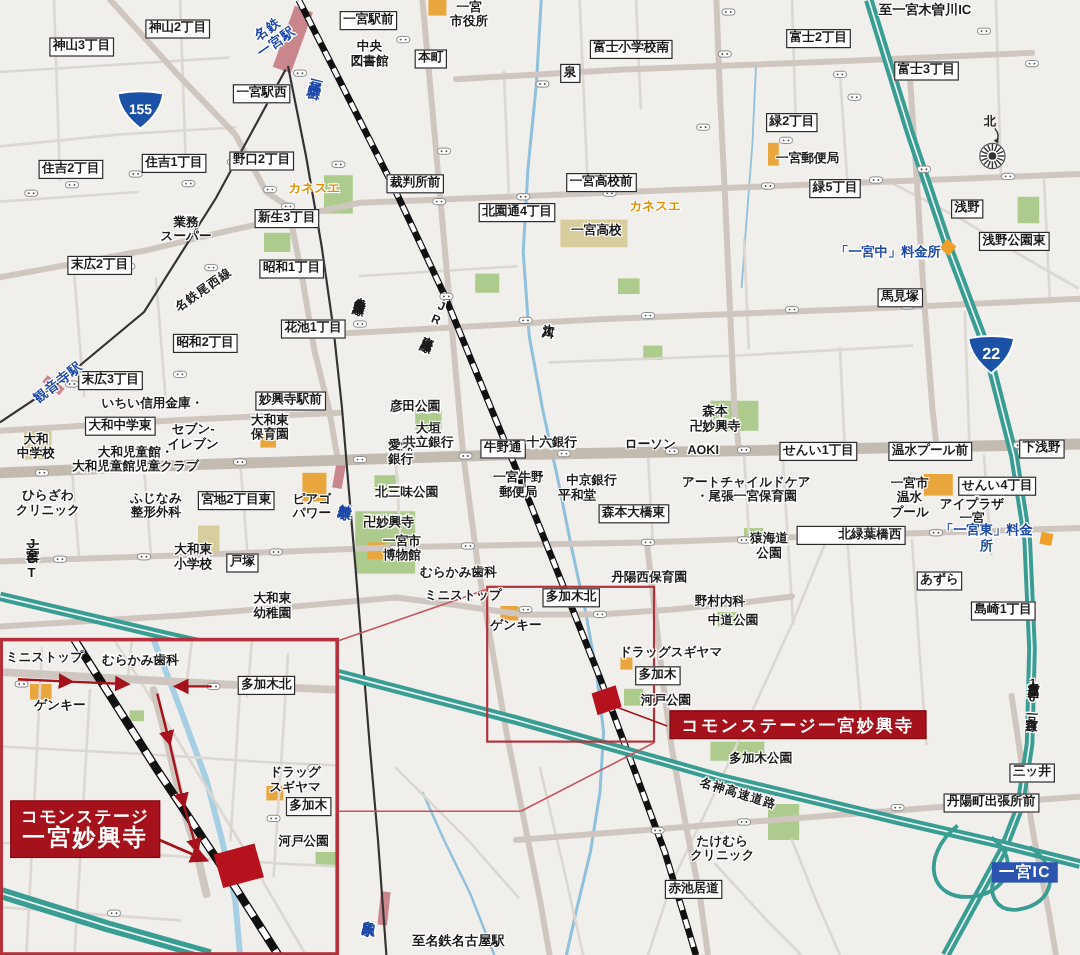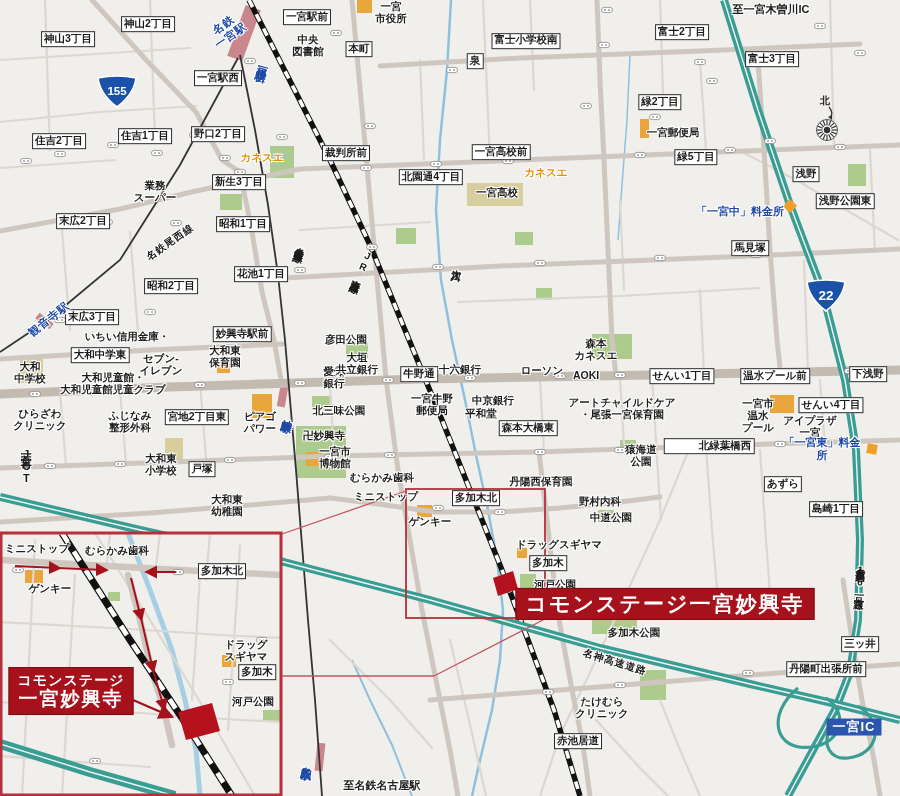--- a/index.html
+++ b/index.html
@@ -12,21 +12,21 @@
   .k-box{background:#fff;border:1px solid #2a2a2a;padding:0 2px;font-size:10.5px;white-space:pre;
          line-height:1.3;text-shadow:none;}
   .k-poi{font-size:10.5px;}
   .k-orange{font-size:10.5px;color:#e28f00;}
   .k-blue{font-size:11px;color:#1e49a8;}
   .k-station{font-size:11px;color:#1e49a8;letter-spacing:1px;}
   .k-rail{font-size:10px;letter-spacing:1px;}
   .k-dir{font-size:11px;}
   .k-ic{background:#2c55b0;color:#fff;font-size:13px;padding:1px 6px;white-space:nowrap;
         text-shadow:none;letter-spacing:1px;}
-  .k-banner{background:#a6121c;color:#fff;font-size:21px;padding:3px 9px;letter-spacing:2px;
+  .k-banner{background:#a6121c;color:#fff;font-size:14px;padding:3px 9px;letter-spacing:2px;
             white-space:nowrap;text-shadow:none;border:1px solid #7e0d14;}
   .k-banner2{background:#a6121c;color:#fff;padding:4px 8px;text-shadow:none;border:1px solid #7e0d14;}
   .k-banner2 .l1{font-size:14px;letter-spacing:1px;}
   .k-banner2 .l2{font-size:19px;letter-spacing:2px;}
   .v{writing-mode:vertical-rl;text-orientation:upright;white-space:pre;}
 </style>
 </head>
 <body>
 
 <div id="map">
@@ -651,21 +651,21 @@
       <div class="lbl k-poi" style="left: 346px; top: 339px; transform: translate(-50%, -50%) rotate(0deg);">彦田公園</div>
       <div class="lbl k-box" style="left: 419px; top: 374px; transform: translate(-50%, -50%) rotate(0deg);">牛野通</div>
       <div class="lbl k-poi" style="left: 460px; top: 369px; transform: translate(-50%, -50%) rotate(0deg);">十六銀行</div>
       <div class="lbl k-poi" style="left: 432px; top: 404px; transform: translate(-50%, -50%) rotate(0deg);">一宮牛野
 郵便局</div>
       <div class="lbl k-poi" style="left: 493px; top: 400px; transform: translate(-50%, -50%) rotate(0deg);">中京銀行</div>
       <div class="lbl k-poi" style="left: 481px; top: 413px; transform: translate(-50%, -50%) rotate(0deg);">平和堂</div>
       <div class="lbl k-poi" style="left: 542px; top: 370px; transform: translate(-50%, -50%) rotate(0deg);">ローソン</div>
       <div class="lbl k-poi" style="left: 586px; top: 375px; transform: translate(-50%, -50%) rotate(0deg);">AOKI</div>
       <div class="lbl k-poi" style="left: 596px; top: 349px; transform: translate(-50%, -50%) rotate(0deg);">森本
-カネスエ</div>
+卍妙興寺</div>
       <div class="lbl k-poi" style="left: 622px; top: 408px; transform: translate(-50%, -50%) rotate(0deg);">アートチャイルドケア
 ・尾張一宮保育園</div>
       <div class="lbl k-box" style="left: 528px; top: 428px; transform: translate(-50%, -50%) rotate(0deg);">森本大橋東</div>
       <div class="lbl k-box" style="left: 682px; top: 376px; transform: translate(-50%, -50%) rotate(0deg);">せんい1丁目</div>
       <div class="lbl k-box" style="left: 775px; top: 376px; transform: translate(-50%, -50%) rotate(0deg);">温水プール前</div>
       <div class="lbl k-box" style="left: 868px; top: 374px; transform: translate(-50%, -50%) rotate(0deg);">下浅野</div>
       <div class="lbl k-poi" style="left: 758px; top: 415px; transform: translate(-50%, -50%) rotate(0deg);">一宮市
 温水
 プール</div>
       <div class="lbl k-box" style="left: 831px; top: 405px; transform: translate(-50%, -50%) rotate(0deg);">せんい4丁目</div>

